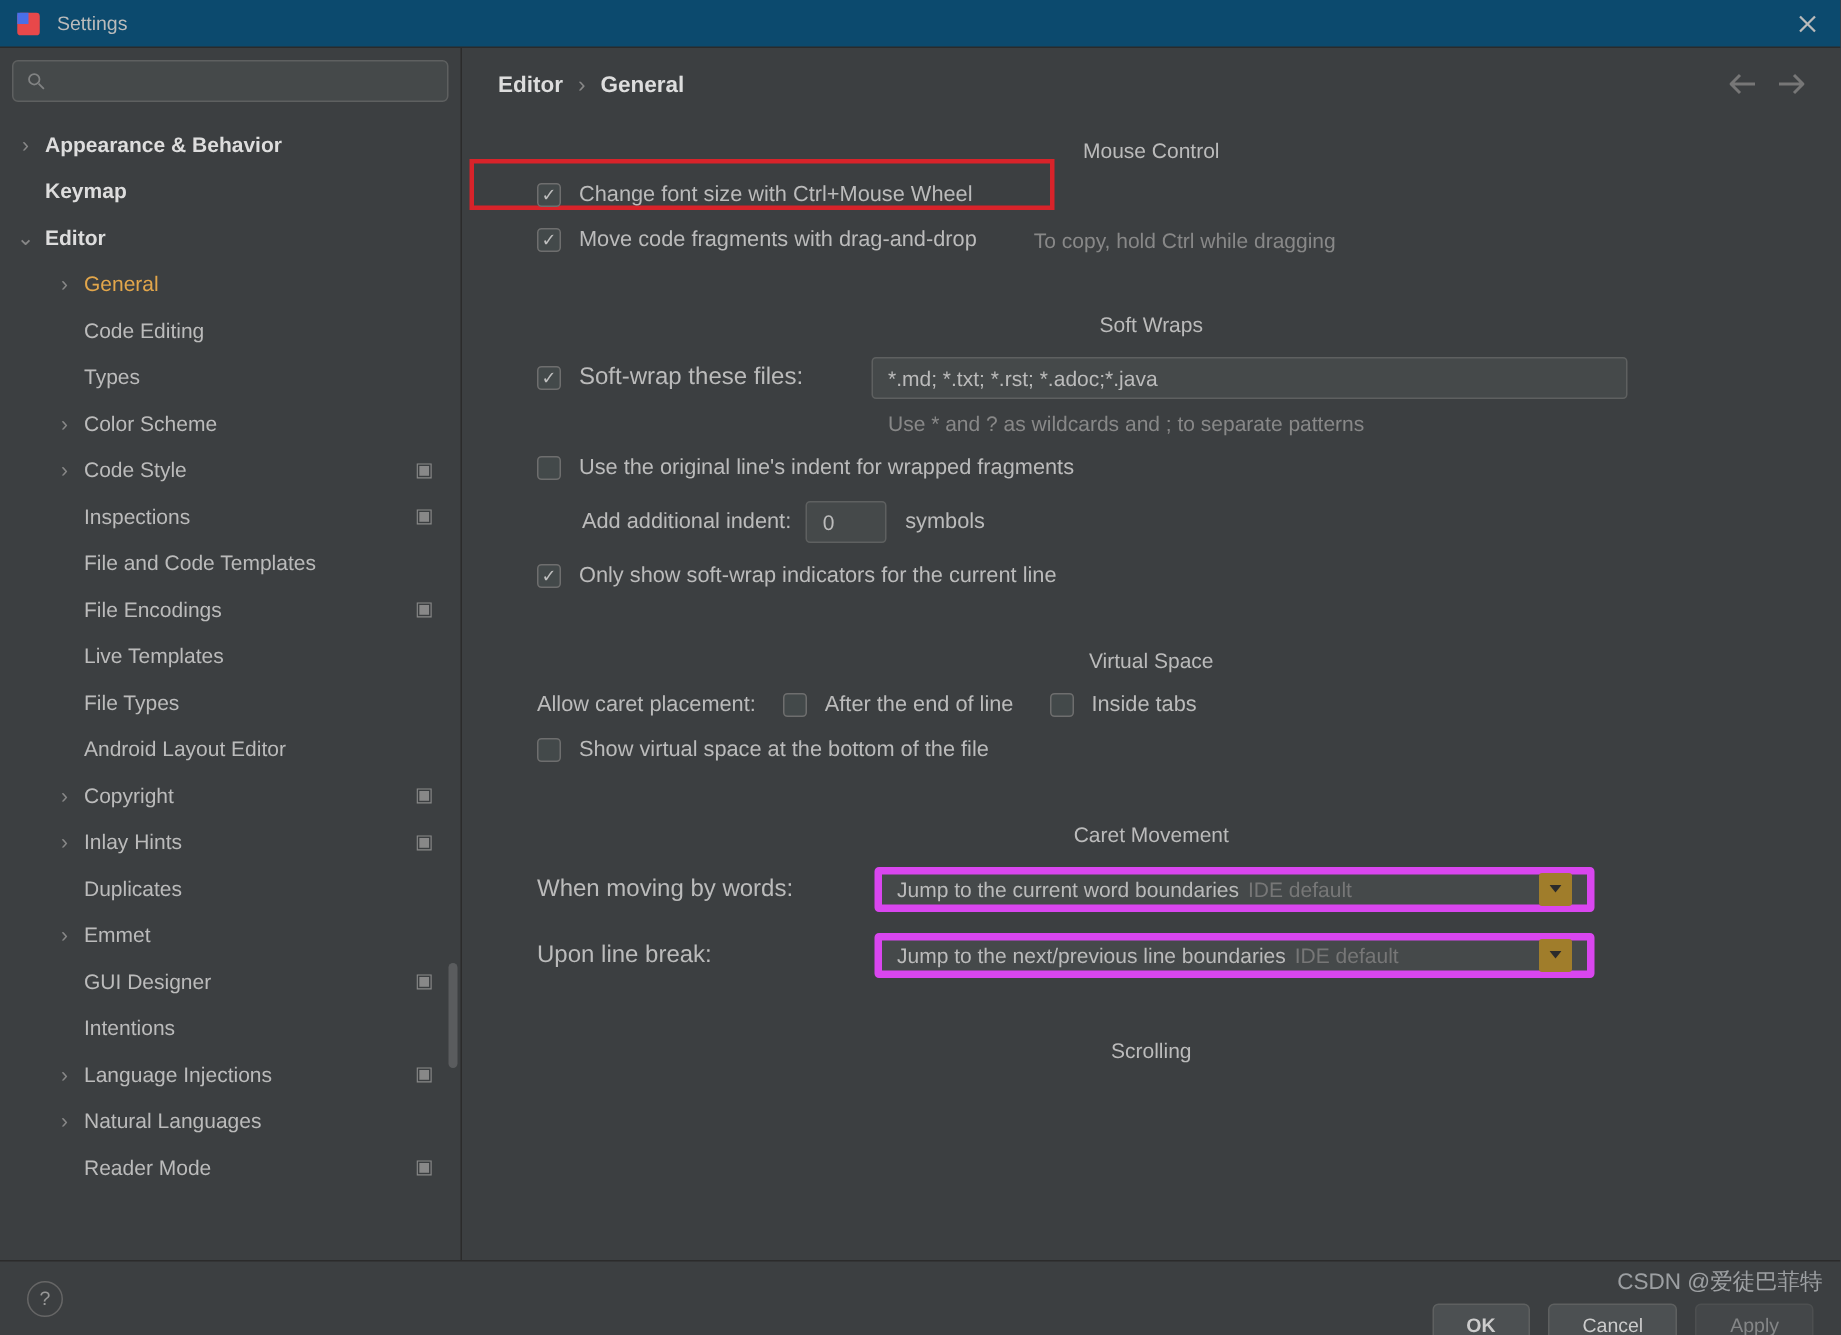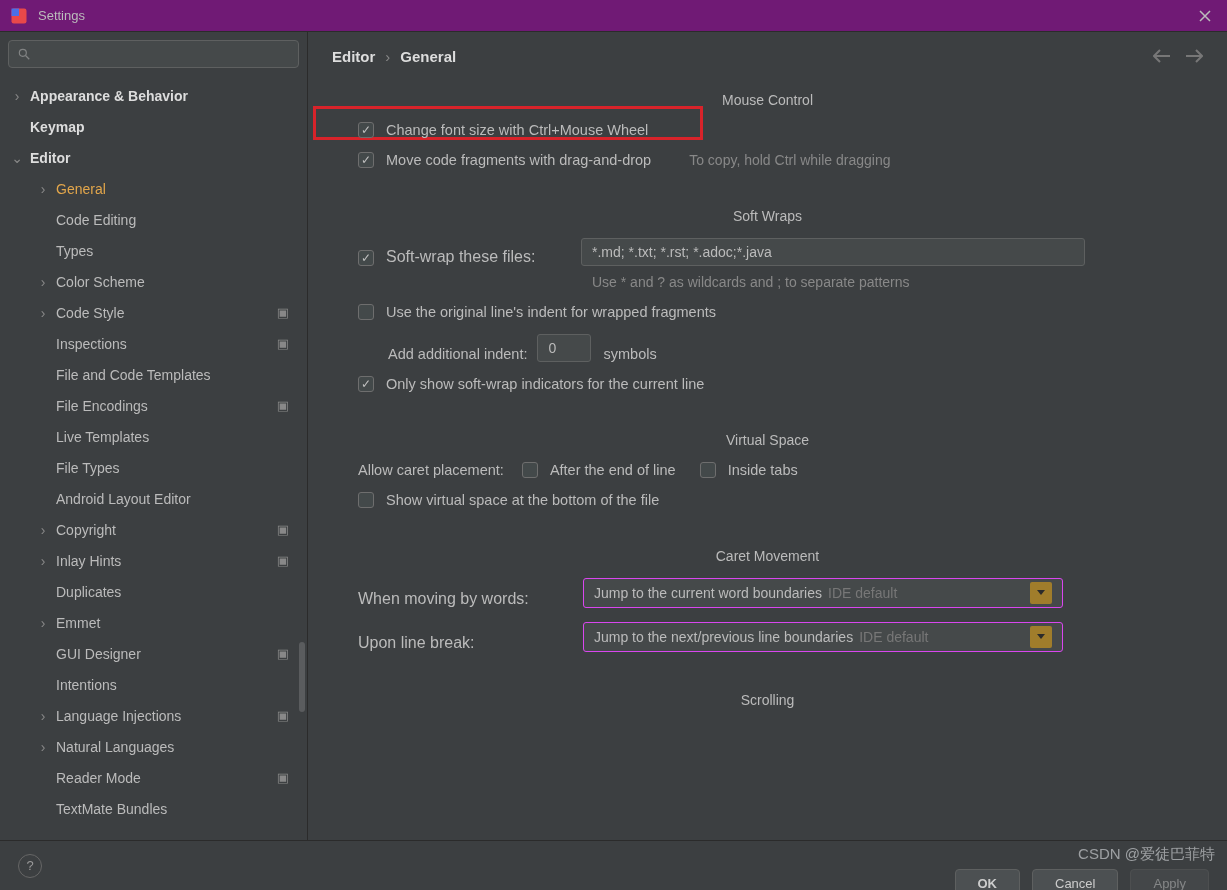--- a/index.html
+++ b/index.html
@@ -1,17 +1,17 @@
 <!DOCTYPE html>
 <html><head>
 <meta charset="utf-8">
 <style>
 * { box-sizing: border-box; margin: 0; padding: 0; font-family: "Segoe UI", Arial, sans-serif; }
 html, body { width: 1227px; height: 890px; background: #3c3f41; color: #bbbbbb; overflow: hidden; }
-.titlebar { height: 32px; display: flex; align-items: center; padding: 0 10px; background: #701a75; border-bottom: 1px solid #2b2b2b; }
+.titlebar { height: 32px; display: flex; align-items: center; padding: 0 10px; background: #0c4a6e; border-bottom: 1px solid #2b2b2b; }
 .titlebar .logo { width: 18px; height: 18px; margin-right: 10px; }
 .titlebar .title { flex: 1; font-size: 13px; color: #bbbbbb; }
 .titlebar .close { width: 24px; height: 24px; display: flex; align-items: center; justify-content: center; color: #bbbbbb; cursor: pointer; }
 .body { display: flex; height: 808px; }
 .sidebar { width: 308px; background: #3c3f41; border-right: 1px solid #2b2b2b; display: flex; flex-direction: column; position: relative; }
 .search-wrap { padding: 8px; }
 .search { width: 100%; height: 28px; background: #45494a; border: 1px solid #5e6060; border-radius: 4px; display: flex; align-items: center; padding: 0 8px; }
 .search svg { opacity: 0.6; }
 .tree { flex: 1; overflow: hidden; padding-top: 4px; }
 .node { display: flex; align-items: center; height: 31px; padding-left: 10px; font-size: 14px; cursor: pointer; position: relative; }
@@ -24,29 +24,29 @@
 .sidebar-scroll { position: absolute; right: 2px; top: 610px; width: 6px; height: 70px; background: #5a5c5e; border-radius: 3px; }
 .content { flex: 1; display: flex; flex-direction: column; background: #3c3f41; }
 .crumb-row { height: 48px; display: flex; align-items: center; padding: 0 24px; }
 .crumb { display: flex; align-items: center; font-size: 15px; font-weight: 600; color: #ddd; gap: 10px; }
 .crumb .sep { color: #888; font-weight: 400; }
 .nav-arrows { margin-left: auto; display: flex; gap: 14px; color: #777; }
 .nav-arrows svg { cursor: pointer; }
 .panel { flex: 1; overflow-y: auto; padding: 8px 28px 20px 28px; }
 .section-title { display: flex; align-items: center; font-size: 14px; color: #bbb; margin: 4px 0 14px 0; flex-direction: column; }
 .section-title .line { flex: 1; height: 1px; background: #555; margin-left: 14px; }
-.row { display: flex; align-items: flex-end; margin: 0 0 14px 22px; font-size: 14.5px; }
+.row { display: flex; align-items: center; margin: 0 0 14px 22px; font-size: 14.5px; }
 .cb { width: 16px; height: 16px; border: 1px solid #6e6e6e; border-radius: 3px; background: #43494a; margin-right: 12px; display: inline-flex; align-items: center; justify-content: center; cursor: pointer; flex-shrink: 0; }
 .cb.checked::after { content: "✓"; color: #bfbfbf; font-size: 12px; line-height: 1; }
 .label-text { color: #bbb; }
 .hint { color: #888; margin-left: 38px; font-size: 14px; }
 .hint-row { margin-left: 75px; color: #888; font-size: 14px; margin-top: -6px; margin-bottom: 14px; }
 .textfield { background: #45494a; border: 1px solid #5e6060; color: #bbb; font-size: 14px; padding: 5px 10px; border-radius: 3px; }
 .small-input { width: 54px; }
-.dropdown { width: 480px; height: 30px; background: #45494a; border: 1px solid #d946ef; border-radius: 3px; display: flex; align-items: center; padding: 0 10px; cursor: pointer; }
+.dropdown { width: 480px; height: 30px; background: #45494a; border: 5px solid #d946ef; border-radius: 3px; display: flex; align-items: center; padding: 0 10px; cursor: pointer; }
 .dropdown .dd-val { color: #bbb; font-size: 14px; }
 .dropdown .dd-sub { color: #777; margin-left: 6px; font-size: 14px; }
 .dropdown .dd-arrow { margin-left: auto; width: 22px; height: 22px; background: #4b4e1a; display: flex; align-items: center; justify-content: center; border-radius: 2px; }
 .dropdown .dd-arrow.orange { background: #a07d2b; }
 .footer { height: 50px; border-top: 1px solid #2b2b2b; display: flex; align-items: center; padding: 0 18px; gap: 12px; }
 .footer .help { width: 24px; height: 24px; border: 1px solid #666; border-radius: 50%; display: flex; align-items: center; justify-content: center; color: #999; cursor: pointer; font-size: 13px;}
 .footer .spacer { flex: 1; }
 .btn { height: 30px; padding: 0 22px; background: #4c5052; border: 1px solid #5e6060; border-radius: 4px; color: #ccc; font-size: 13px; cursor: pointer; display: inline-flex; align-items: center; margin-top: 36px; }
 .btn.primary { font-weight: 600; }
 .highlight-box { position: absolute; border: 3px solid #d8232a; pointer-events: none; }
@@ -174,24 +174,20 @@
         </div>
         <div class="node depth1">
           <span class="chev">›</span>
           <span class="label">Natural Languages</span>
         </div>
         <div class="node depth1">
           <span class="chev"></span>
           <span class="label">Reader Mode</span>
           <span class="sigma">▣</span>
         </div>
-        <div class="node depth1">
-          <span class="chev"></span>
-          <span class="label">TextMate Bundles</span>
-        </div>
       </div>
     <div class="sidebar-scroll"></div>
   </div>
 
   <div class="content">
     <div class="crumb-row">
       <div class="crumb">
         <span>Editor</span>
         <span class="sep">›</span>
         <span>General</span>

